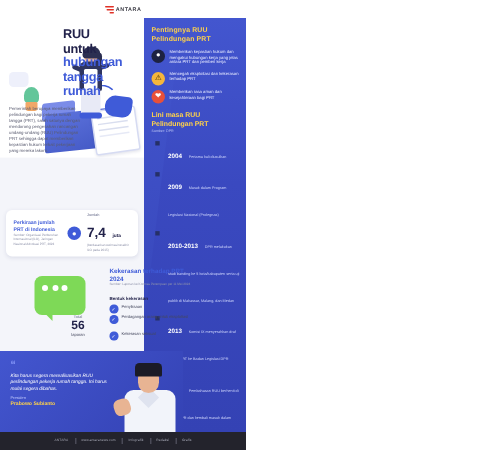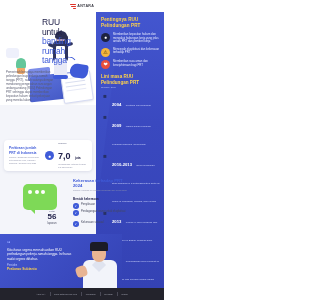--- a/index.html
+++ b/index.html
@@ -28,21 +28,21 @@
   .brand-mark i:nth-child(3){ top:4px; width:3px; }
   .brand-text { font-size:3.6px; font-weight:bold; letter-spacing:.35px; color:#3b3b44; }
 
   
   .hero { position:relative; height:93px; background:#ffffff; overflow:hidden; }
   .hero-band {
     position:absolute; left:0; top:0; width:96px; height:93px;
     background:#ffffff;
   }
   .hero-title { position:absolute; left:6px; top:6px; width:62px; z-index:6; }
-  .t-line { font-size:8.5px; font-weight:normal; line-height:9.6px; letter-spacing:-.2px;padding-left:36px; }
+  .t-line { font-size:8.5px; font-weight:bold; line-height:9.6px; letter-spacing:-.2px;padding-left:36px; }
   .t-dark { color:#22224a; }
   .t-blue { color:#3f5bd8; }
   .hero-para {
     position:absolute; left:6px; top:58px; width:50px; z-index:6;
     font-size:2.9px; line-height:4px; color:#5a5c70;
   }
 
   
   .ill { position:absolute; z-index:3; }
   .ill-sofa {
@@ -306,23 +306,23 @@
       <span class="p-body"></span>
       <span class="p-apron"></span>
       <span class="p-armL"></span>
       <span class="p-armR"></span>
       <span class="p-legs"></span>
       <span class="p-shoe"></span>
     </div>
 
     <div class="hero-title">
       <div class="t-line t-dark">RUU untuk</div>
-      <div class="t-line t-blue">banding</div>
+      <div class="t-line t-blue">hubungan</div>
+      <div class="t-line t-blue">tangga</div>
       <div class="t-line t-blue">rumah</div>
-      <div class="t-line t-blue">tangga</div>
     </div>
     <div class="hero-para">Pemerintah berupaya memberikan pelindungan bagi pekerja rumah tangga (PRT), salah satunya dengan mendorong pengesahan rancangan undang-undang (RUU) Pelindungan PRT sehingga dapat memberikan kepastian hukum terkait pekerjaan yang mereka lakoni.</div>
   </div>
 
   <div class="panel-blue">
     <div class="panel-h">Pentingnya RUU Pelindungan PRT</div>
 
     <div class="pt-row">
       <span class="pt-ico ico-dark">●</span>
       <span class="pt-txt">Memberikan kepastian hukum dan mengakui hubungan kerja yang jelas antara PRT dan pemberi kerja</span>
@@ -379,21 +379,21 @@
 
   <div class="stat-card">
     <div class="sc-left">
       <div class="sc-title">Perkiraan jumlah PRT di Indonesia</div>
       <div class="sc-src">Sumber: Organisasi Perburuhan Internasional (ILO), Jaringan Nasional Advokasi PRT, 2023</div>
     </div>
     <span class="sc-ico">●</span>
     <div class="sc-right">
       <div class="sc-lab">Jumlah</div>
       <div>
-        <span class="sc-num">7,0</span>
+        <span class="sc-num">7,4</span>
         <span class="sc-unit">juta</span>
       </div>
       <div class="sc-note">(berdasarkan estimasi terakhir ILO pada 2015)</div>
     </div>
   </div>
 
   <div class="viol">
     <div class="bubble-green">
       <span class="bg-dots">
           <span></span>

